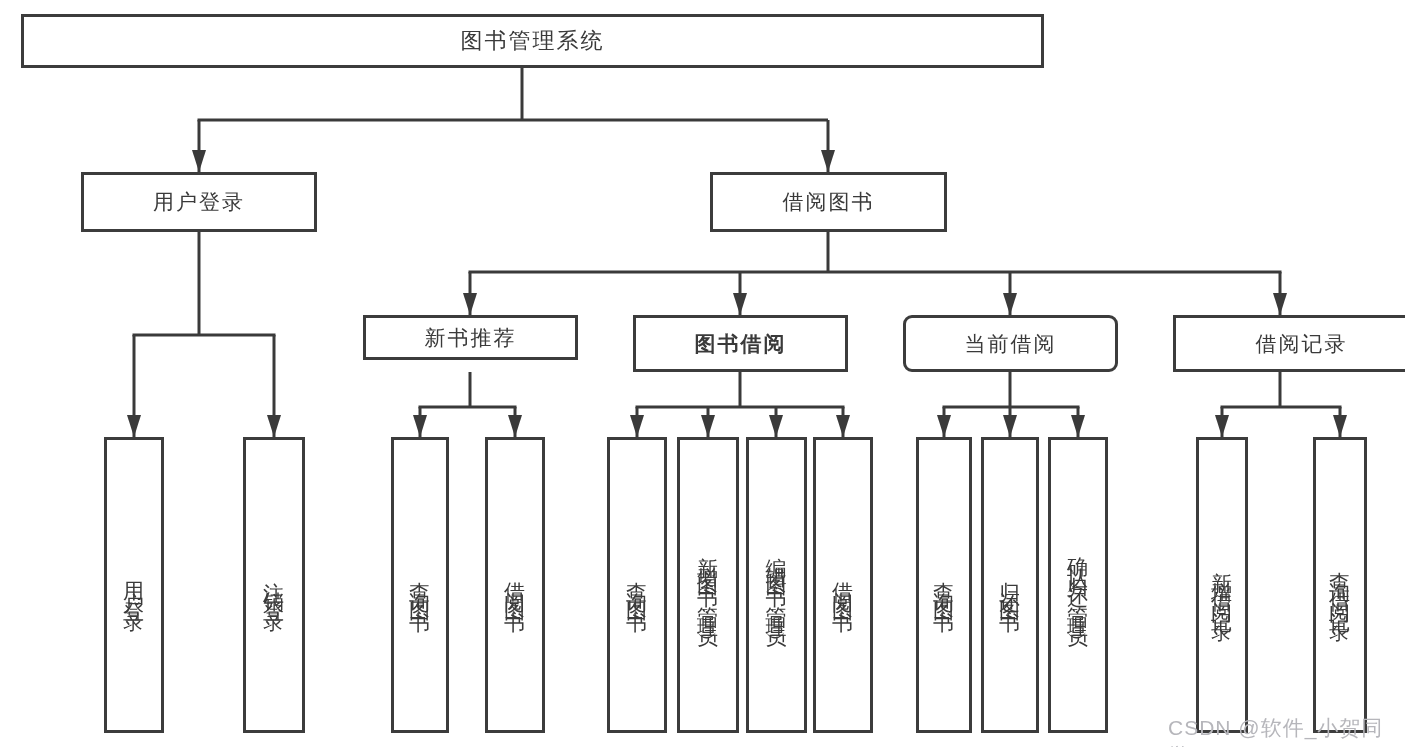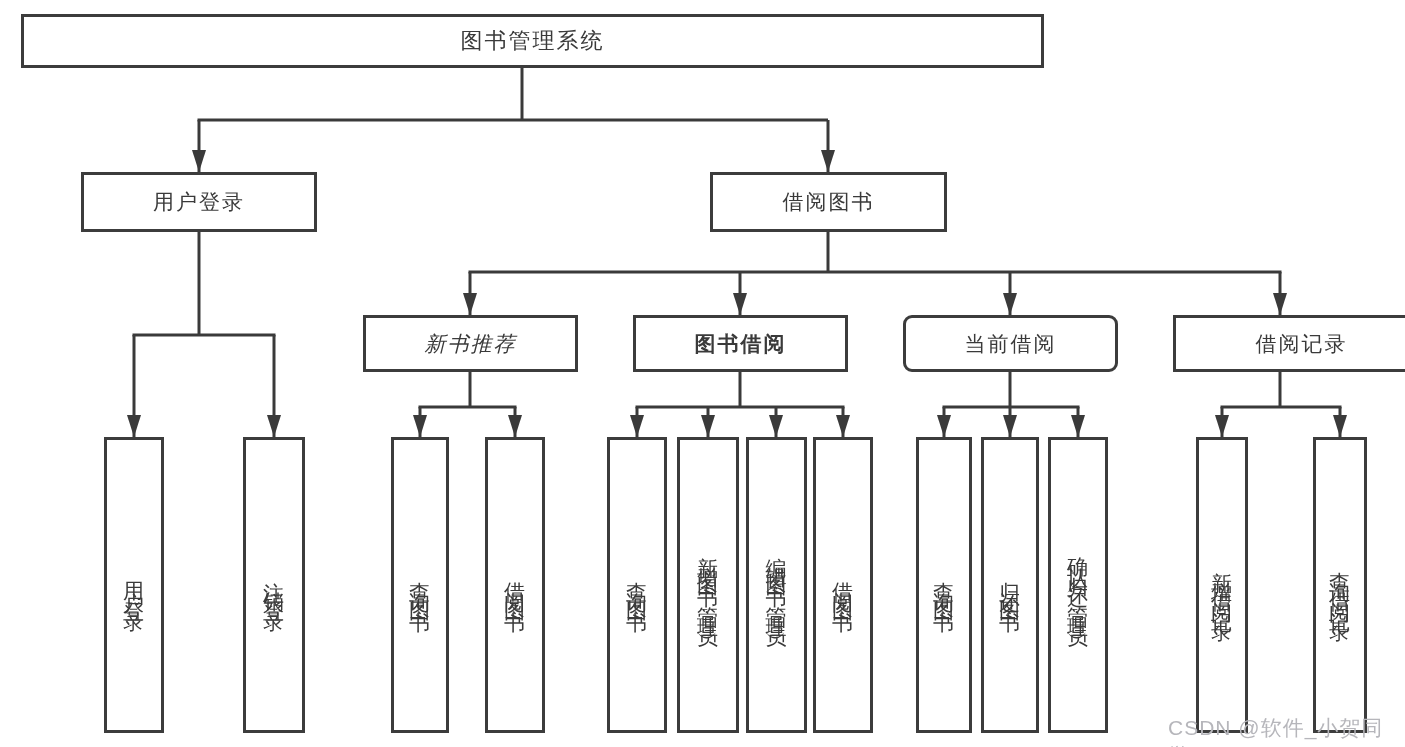--- a/index.html
+++ b/index.html
@@ -108,21 +108,21 @@
     <span>图书管理系统</span>
   </div>
 
   <div class="box" style="left:81px; top:172px; width:236px; height:60px;">
     <span>用户登录</span>
   </div>
   <div class="box" style="left:710px; top:172px; width:237px; height:60px;">
     <span>借阅图书</span>
   </div>
 
-  <div class="box" style="left:363px; top:315px; width:215px; height:57px;font-style:italic;">
+  <div class="box" style="left:363px; top:315px; width:215px; height:45px;">
     <span>新书推荐</span>
   </div>
   <div class="box" style="left:633px; top:315px; width:215px; height:57px;font-weight:bold;">
     <span>图书借阅</span>
   </div>
   <div class="box" style="left:903px; top:315px; width:215px; height:57px;border-radius:9px;">
     <span>当前借阅</span>
   </div>
   <div class="box" style="left:1173px; top:315px; width:257px; height:57px;">
     <span>借阅记录</span>

